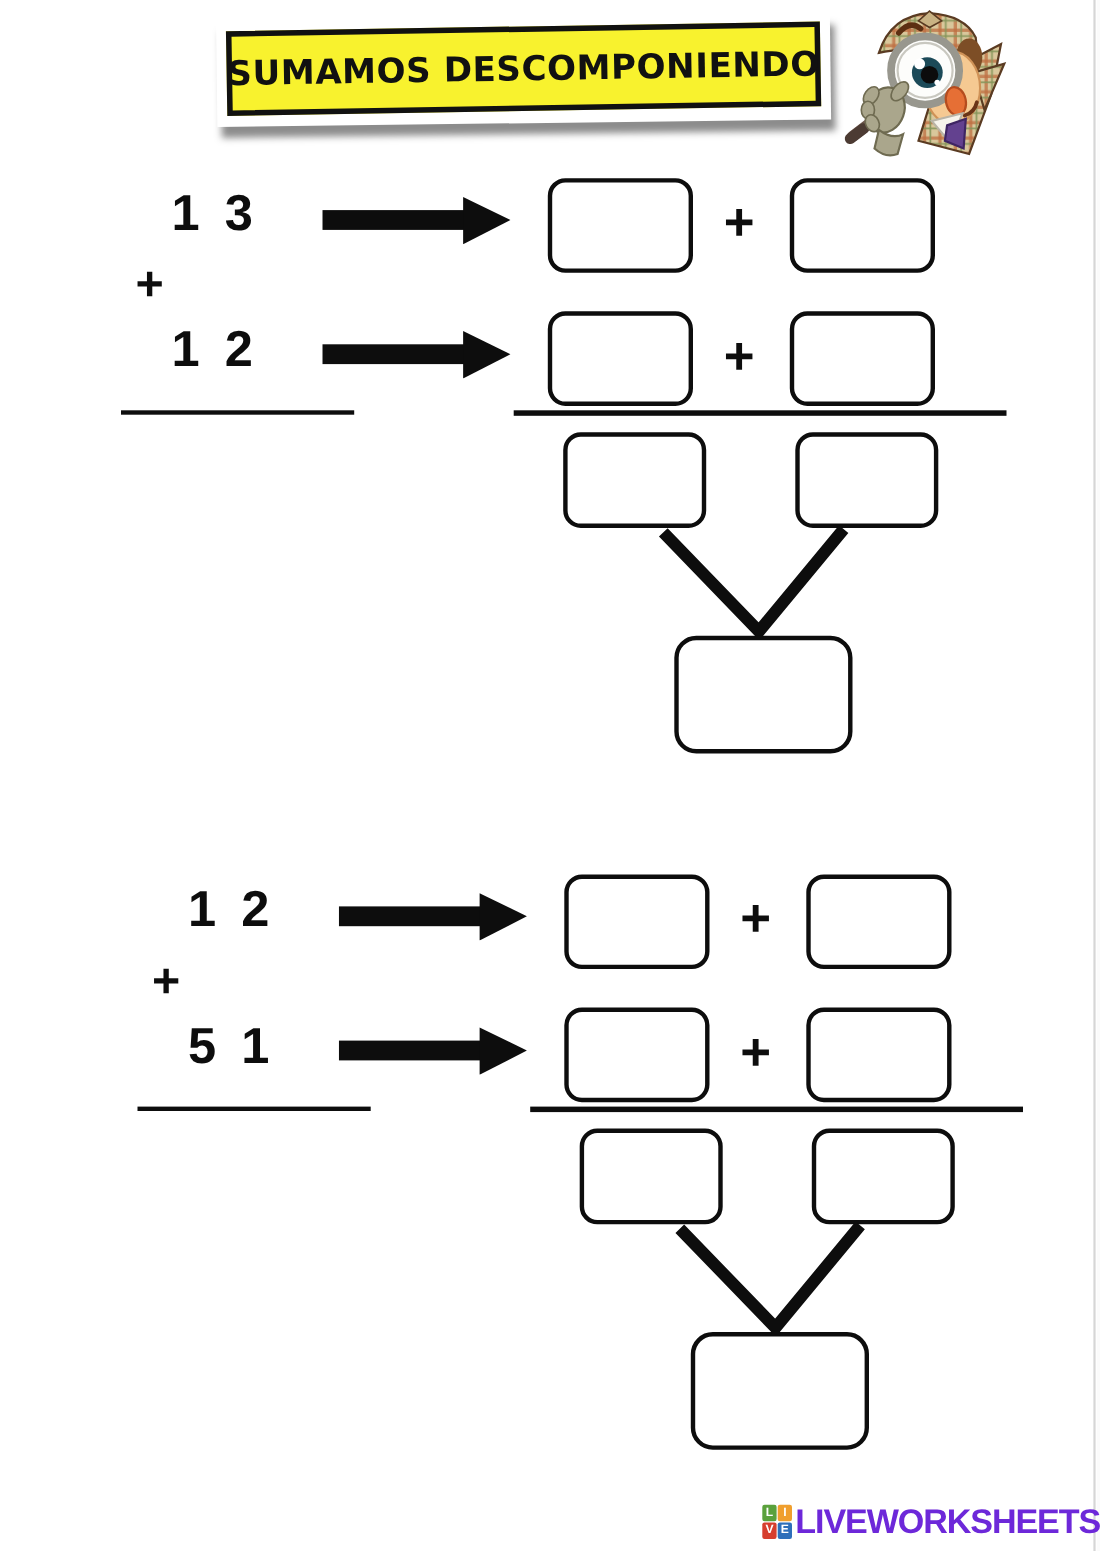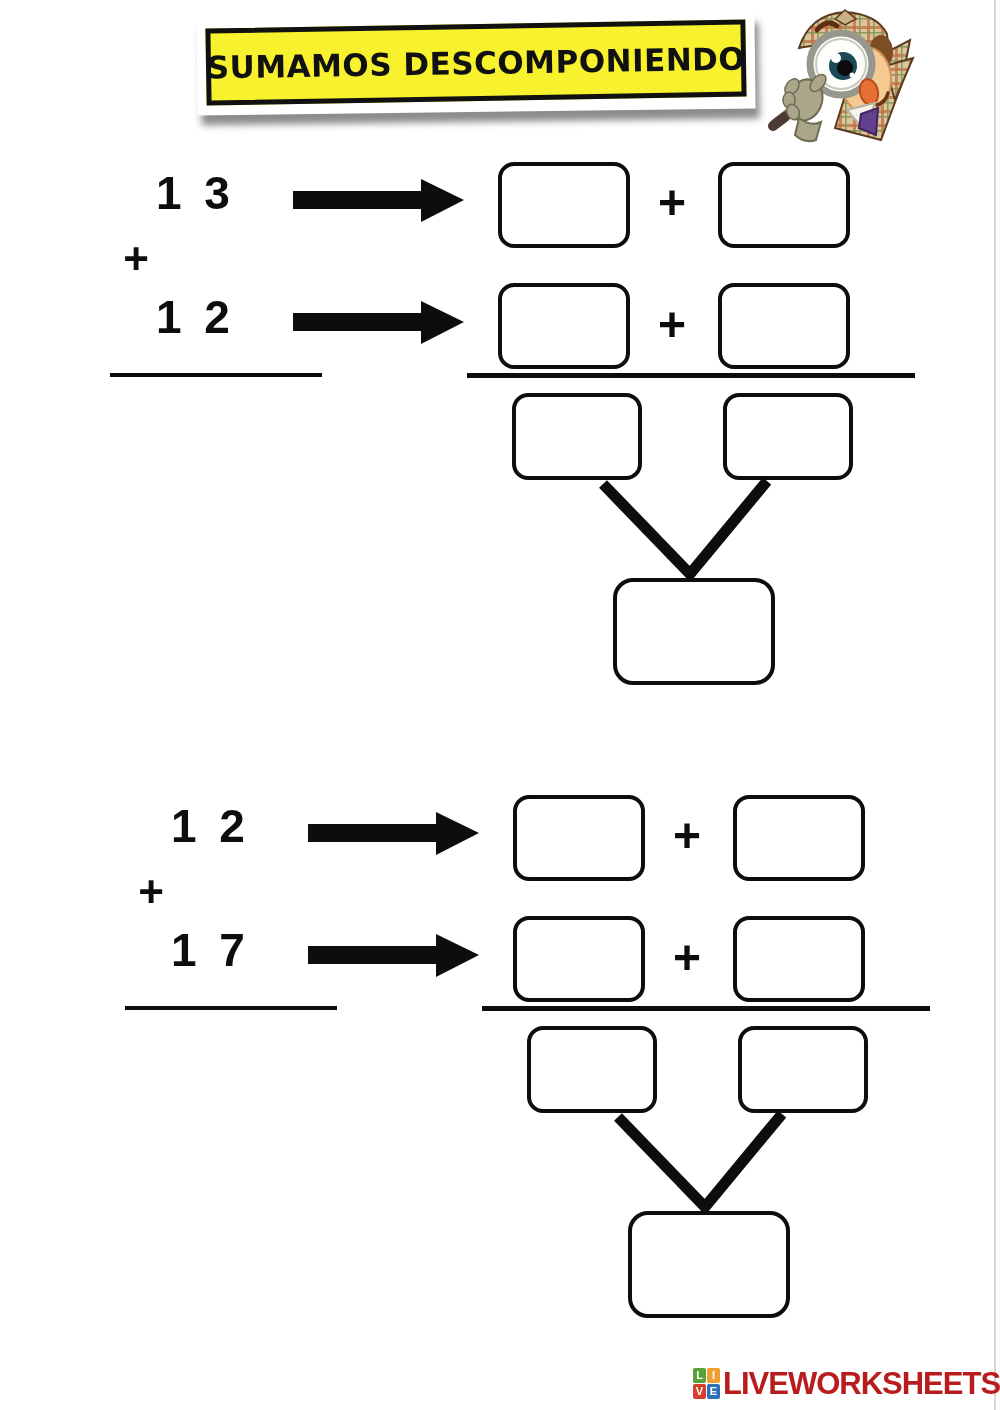--- a/index.html
+++ b/index.html
@@ -59,21 +59,21 @@
         border-radius:20px;background:#fff;}
 
   
   .footer{position:absolute;left:693px;top:1368px;display:flex;align-items:center;gap:3px;}
   .logo-grid{display:grid;grid-template-columns:13px 13px;grid-template-rows:15px 15px;gap:1px;}
   .logo-cell{color:#fff;font-weight:bold;font-size:11px;line-height:15px;text-align:center;border-radius:2px;}
   .cell-l{background:#5aa13c;}
   .cell-i{background:#f09f2e;}
   .cell-v{background:#d63e2e;}
   .cell-e{background:#2e6fba;}
-  .wordmark{font-weight:bold;font-size:31px;letter-spacing:-1px;color:#b91c1c;line-height:1;}
+  .wordmark{font-weight:bold;font-size:31px;letter-spacing:-1px;color:#6d28d9;line-height:1;}
 </style>
 </head>
 <body>
 
 <div class="right-margin"></div>
 <div class="right-border"></div>
 
 <div class="banner-sheet">
   <div class="banner-inner">
     <span class="banner-text">SUMAMOS DESCOMPONIENDO</span>
@@ -148,21 +148,21 @@
   <svg class="vjoin" viewBox="0 0 184 102">
     <path d="M10 6 L97 96 L174 3" fill="none" stroke="#0d0d0d" stroke-width="11"></path>
   </svg>
 
   <div class="sbox"></div>
 </div>
 
 <div class="problem" id="problem-2">
   <div class="num addend-top">1 2</div>
   <div class="plus plus-side">+</div>
-  <div class="num addend-bottom">1 7</div>
+  <div class="num addend-bottom">5 1</div>
 
   <svg class="arrow arrow-top" viewBox="0 0 172 44">
     <rect y="13" width="134" height="18" fill="#0d0d0d"></rect>
       <polygon points="128,1 171,22 128,44" fill="#0d0d0d"></polygon>
   </svg>
   <svg class="arrow arrow-bottom" viewBox="0 0 172 44">
     <rect y="13" width="134" height="18" fill="#0d0d0d"></rect>
       <polygon points="128,1 171,22 128,44" fill="#0d0d0d"></polygon>
   </svg>
 

